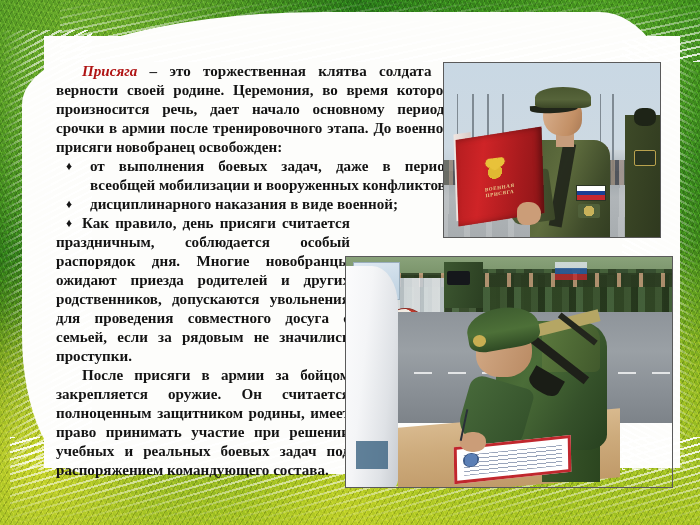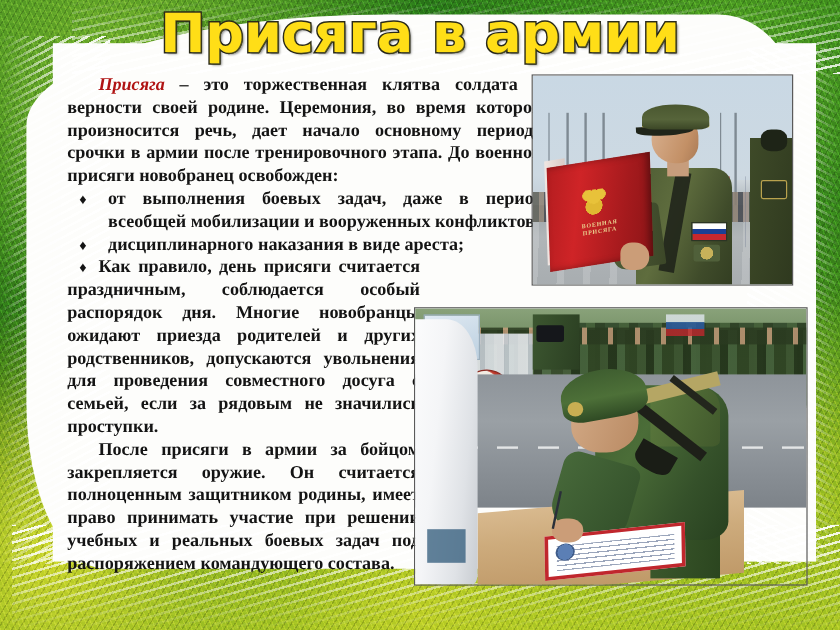--- a/index.html
+++ b/index.html
@@ -509,21 +509,20 @@
   <div class="grass-bg"></div>
 
   <div class="paper"></div>
   <div class="paper2"></div>
 
   <div class="brush brush-left"></div>
   <div class="brush brush-right"></div>
   <div class="brush brush-top"></div>
   <div class="brush brush-bottom"></div>
 
-  <div class="title">Присяга в армии</div>
 
   <div class="photo" id="photo-oath-reading">
     <div class="ph-layer p1-sky"></div>
     <div class="ph-layer p1-stadium"></div>
     <div class="ph-layer p1-pole" style="left:6%;"></div>
     <div class="ph-layer p1-pole" style="left:13%;"></div>
     <div class="ph-layer p1-pole" style="left:20%;"></div>
     <div class="ph-layer p1-pole" style="left:27%;"></div>
     <div class="ph-layer p1-pole" style="left:72%;"></div>
     <div class="ph-layer p1-pole" style="left:78%;"></div>
@@ -587,21 +586,21 @@
     <div class="ph-layer p2-white-figure"></div>
     <div class="ph-layer p2-white-figure-collar"></div>
   </div>
 
   <div class="body-text">
 
     <p><span class="lead-term">Присяга</span><span> – это торжественная клятва солдата в верности своей родине. Церемония, во время которой произносится речь, дает начало основному периоду срочки в армии после тренировочного этапа. До военной присяги новобранец освобожден:</span></p>
 
     <ul class="bullets">
       <li><span class="bullet-mark">♦</span><span>от выполнения боевых задач, даже в период всеобщей мобилизации и вооруженных конфликтов;</span></li>
-      <li><span class="bullet-mark">♦</span><span>дисциплинарного наказания в виде ареста;</span></li>
+      <li><span class="bullet-mark">♦</span><span>дисциплинарного наказания в виде военной;</span></li>
       <li><span class="bullet-mark">♦</span></li>
     </ul>
 
     <p class="narrow">Как правило, день присяги считается праздничным, соблюдается особый распорядок дня. Многие новобранцы ожидают приезда родителей и других родственников, допускаются увольнения для проведения совместного досуга с семьей, если за рядовым не значились проступки.</p>
 
     <p class="narrow">После присяги в армии за бойцом закрепляется оружие. Он считается полноценным защитником родины, имеет право принимать участие при решении учебных и реальных боевых задач под распоряжением командующего состава.</p>
 
   </div>
 
 </div>

